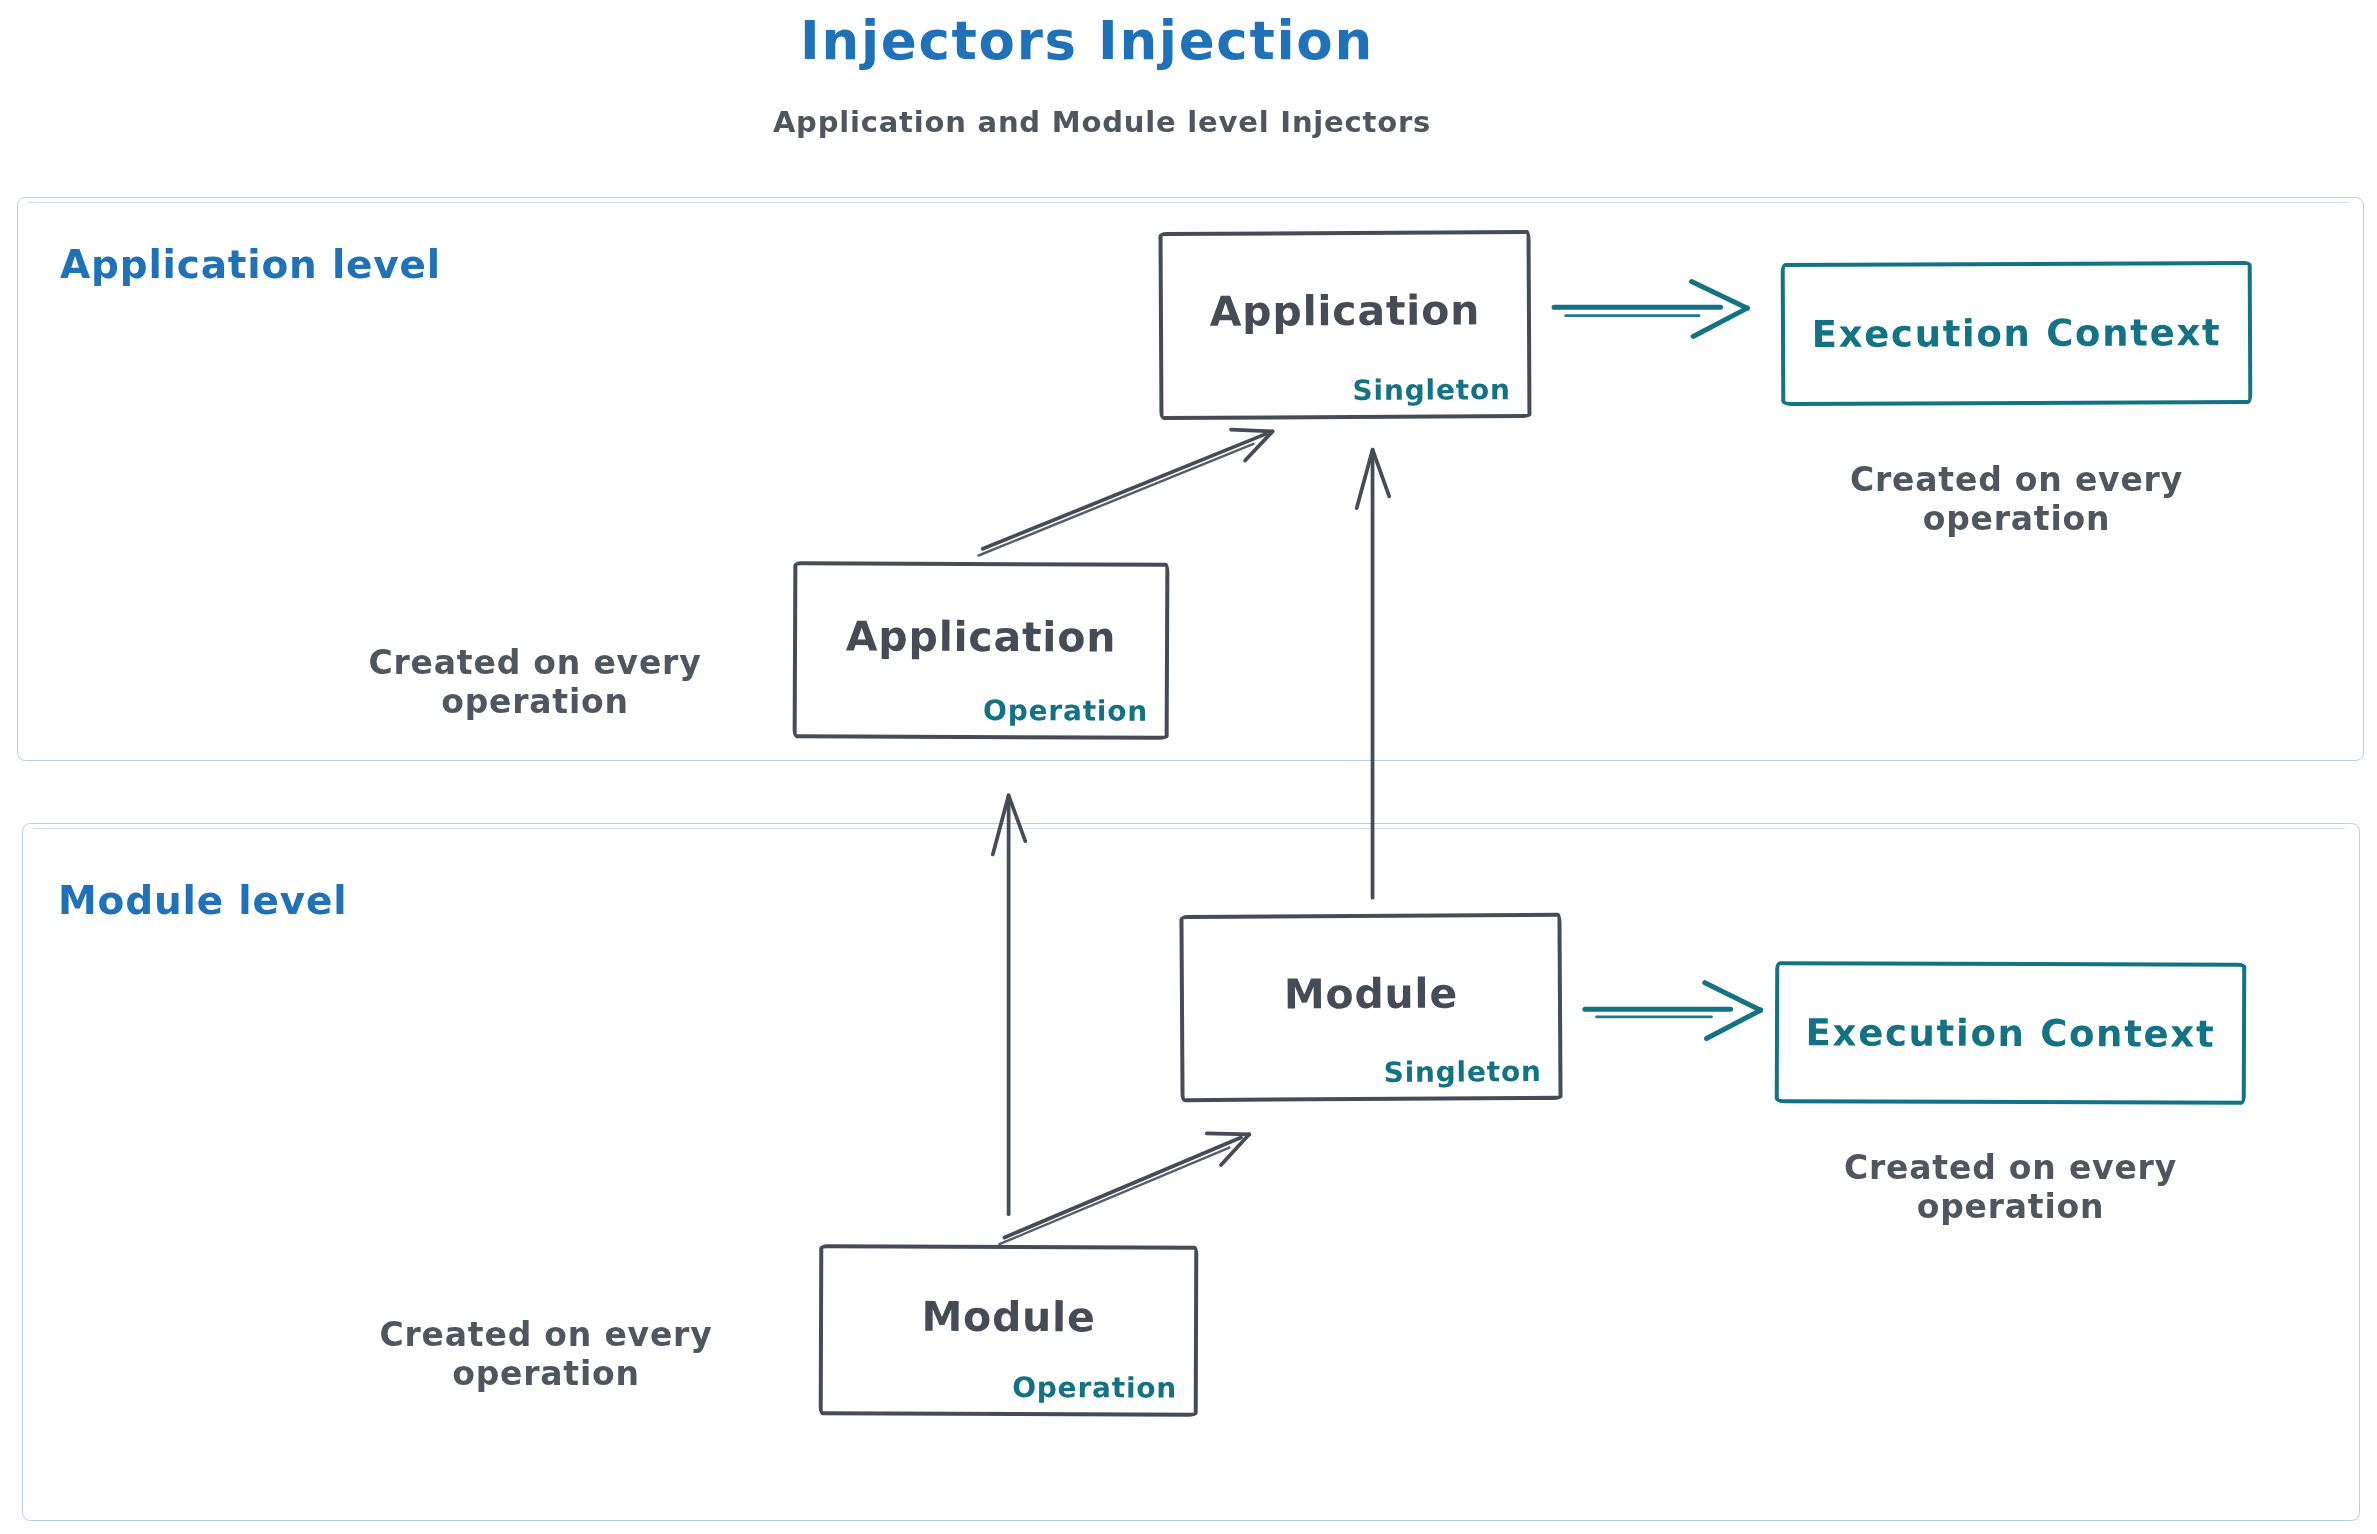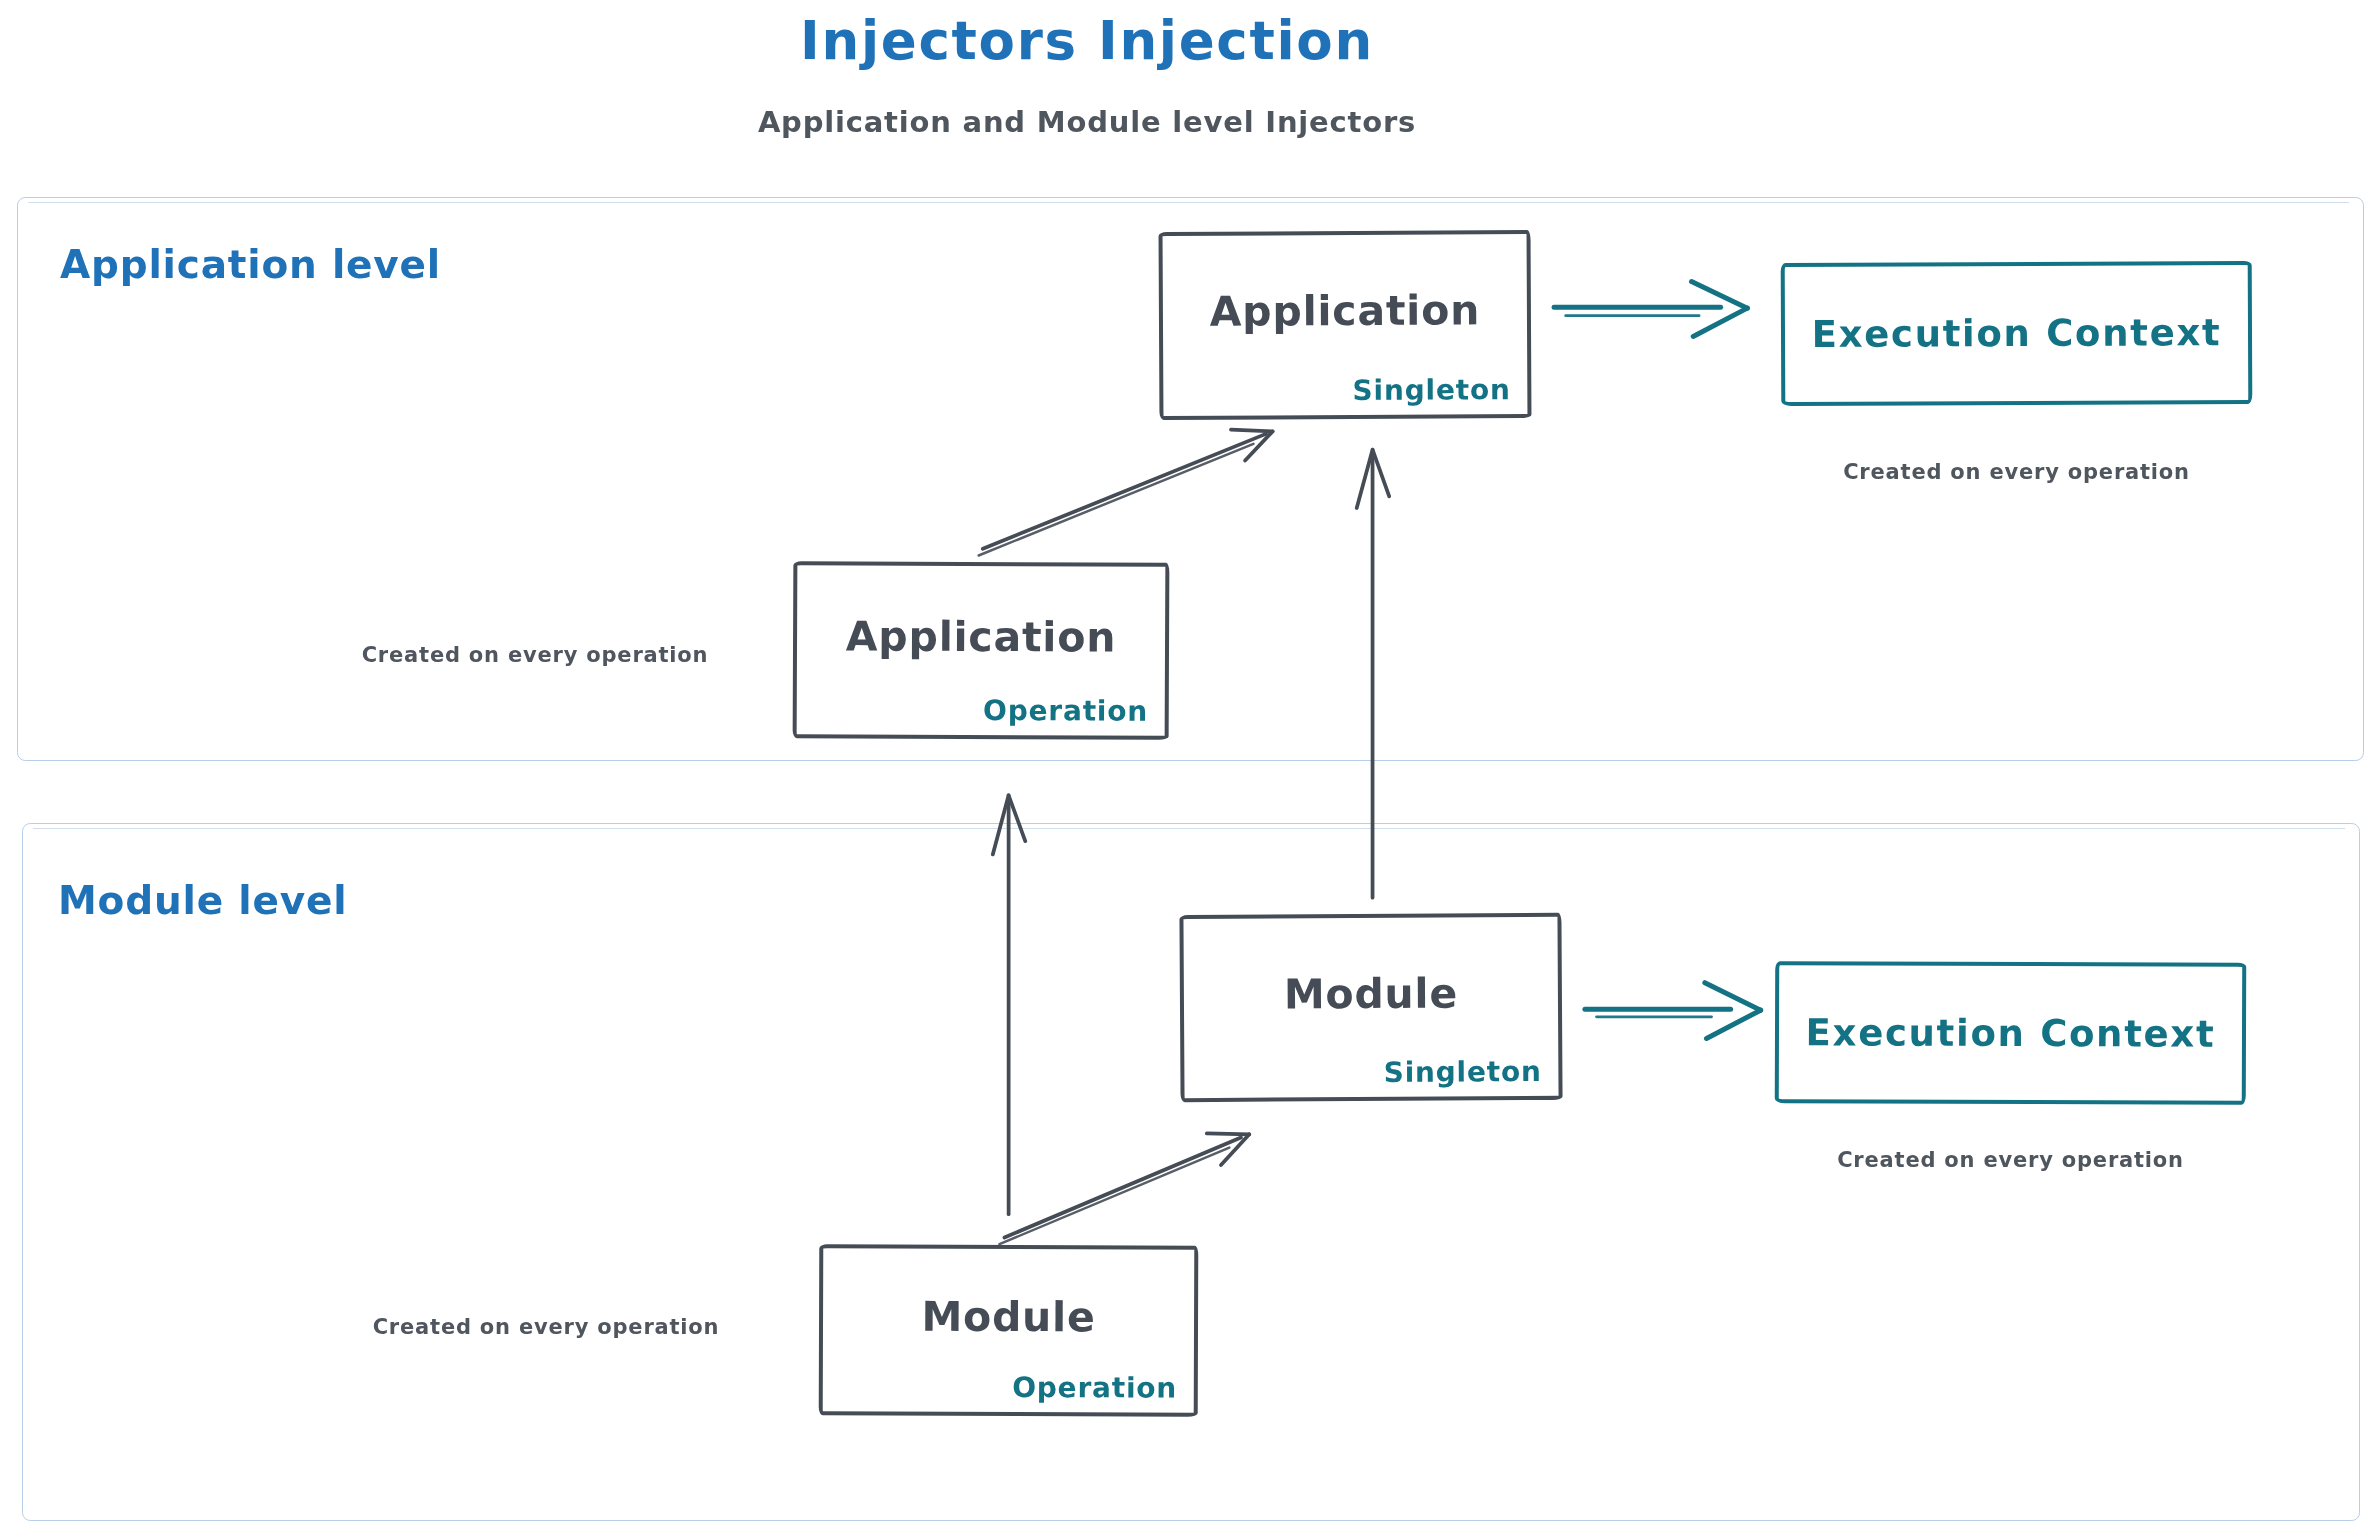--- a/index.html
+++ b/index.html
@@ -11,21 +11,21 @@
     color:var(--ink);
   }
   .heading{
     position:absolute;left:0;top:0;width:2174px;text-align:center;
   }
   .title{
     position:absolute;left:0;top:10px;width:100%;
     font-size:53px;font-weight:700;letter-spacing:1.7px;color:var(--blue);
   }
   .subtitle{
-    position:absolute;left:0;top:105px;width:100%;
+    position:absolute;left:15px;top:105px;width:100%;
     font-size:29px;font-weight:600;letter-spacing:0.8px;color:var(--ink-soft);
   }
   .section{
     position:absolute;border:1.7px solid var(--section-border);
     border-radius:8.3px;background:transparent;
   }
   .section .dbl{
     position:absolute;top:4.2px;left:10px;right:13.3px;height:0;
     border-top:1.7px solid var(--section-border);opacity:.65;
   }
@@ -52,21 +52,21 @@
     border:4.2px solid var(--teal);
     border-radius:5px 8.3px 4.2px 10px / 8.3px 4.2px 10px 5px;
     display:flex;align-items:center;justify-content:center;
     box-sizing:border-box;
   }
   .exec .exec-title{
     font-size:37px;font-weight:700;letter-spacing:1.7px;color:var(--teal);
   }
   .note{
     position:absolute;text-align:center;
-    font-size:21px;font-weight:600;letter-spacing:0.8px;color:var(--ink-soft);
+    font-size:33px;font-weight:600;letter-spacing:0.8px;color:var(--ink-soft);
   }
   svg.arrows{position:absolute;left:0;top:0;}
   .arrow-dark{stroke:var(--ink);stroke-width:4.5;fill:none;stroke-linecap:round;}
   .arrow-dark-thin{stroke:var(--ink);stroke-width:3;fill:none;stroke-linecap:round;opacity:.9;}
   .arrow-teal{stroke:var(--teal);stroke-width:6;fill:none;stroke-linecap:round;}
   .arrow-teal-thin{stroke:var(--teal);stroke-width:3.5;fill:none;stroke-linecap:round;opacity:.95;}
 </style>
 </head>
 <body>
 

